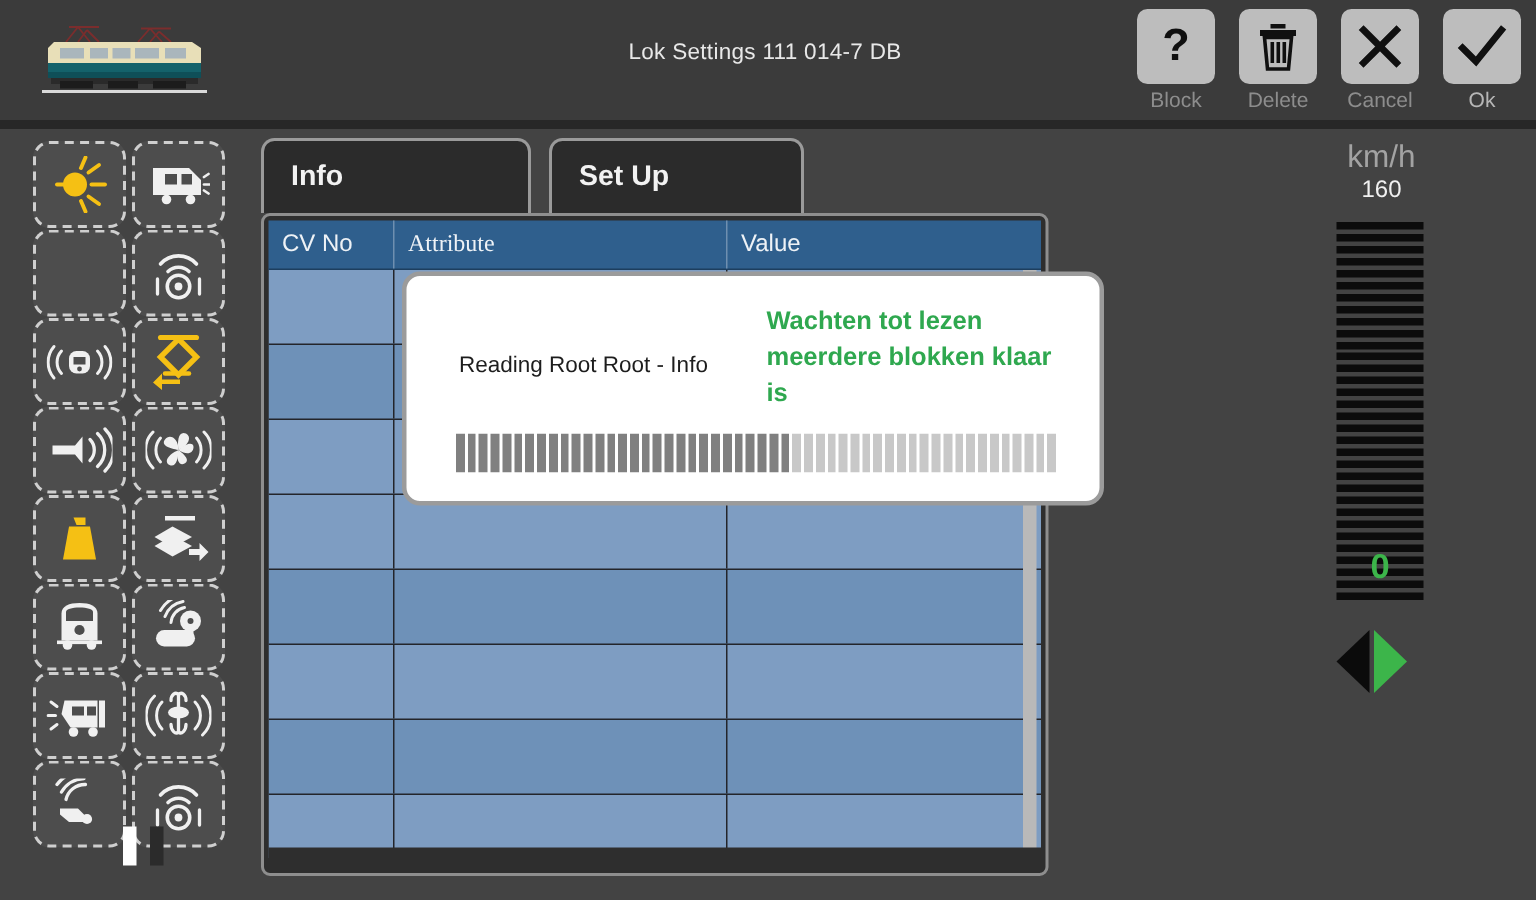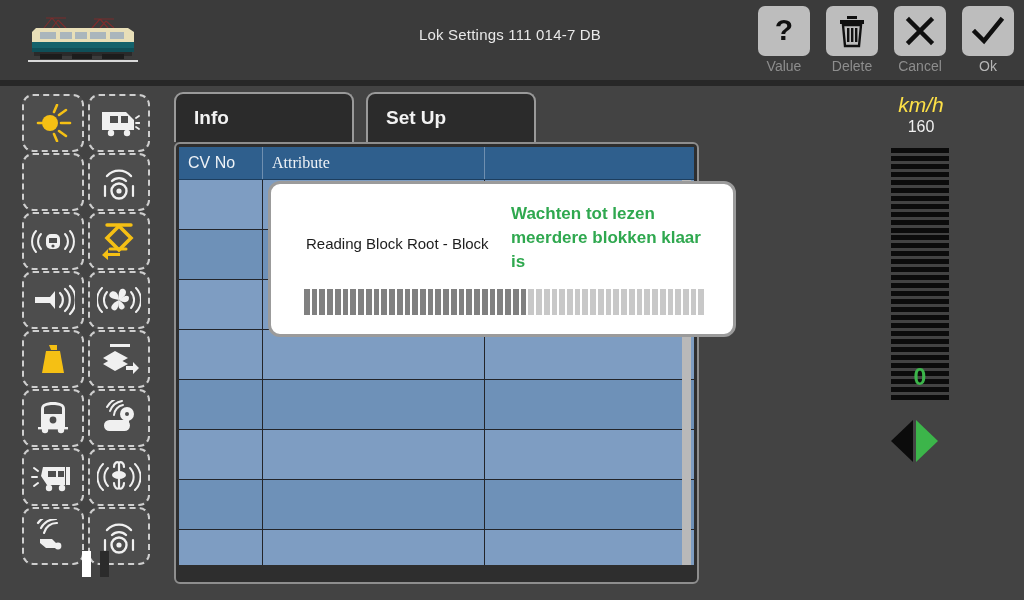--- a/index.html
+++ b/index.html
@@ -207,21 +207,21 @@
   .pseg.off { background: #c8c8c8; }
 
   
   .speed-panel {
     position: absolute; left: 846px; top: 86px;
     width: 178px; height: 514px;
   }
   .speed-unit {
     position: absolute; left: 0; top: 7px;
     width: 150px; text-align: center;
-    color: #fde047; font-size: 21px; font-style: italic;
+    color: #a3a3a3; font-size: 21px;
   }
   .speed-max {
     position: absolute; left: 0; top: 32px;
     width: 150px; text-align: center;
     color: #f0f0f0; font-size: 16px;
   }
   .speed-scale {
     position: absolute; left: 45px; top: 62px;
     width: 58px; height: 252px;
     display: flex; flex-direction: column; justify-content: space-between;
@@ -291,21 +291,21 @@
     <div class="app-title">Lok Settings 111 014-7 DB</div>
 
     <div class="action-buttons">
 
       <div class="action-btn">
         <div class="sq">
           <svg width="34" height="34" viewBox="0 0 34 34">
             <text x="17" y="26" font-size="30" font-weight="bold" text-anchor="middle" font-family="Liberation Sans, sans-serif" fill="#101010">?</text>
           </svg>
         </div>
-        <div class="lbl">Value</div>
+        <div class="lbl">Block</div>
       </div>
 
       <div class="action-btn">
         <div class="sq">
           <svg width="30" height="34" viewBox="0 0 30 34">
             <rect x="10" y="2" width="10" height="3" fill="#101010"></rect>
             <rect x="3" y="6" width="24" height="4" fill="#101010"></rect>
             <path d="M6 11 L24 11 L22 32 L8 32 Z" fill="none" stroke="#101010" stroke-width="2.4"></path>
             <rect x="10" y="14" width="2.4" height="14" fill="#101010"></rect>
             <rect x="14" y="14" width="2.4" height="14" fill="#101010"></rect>
@@ -562,20 +562,21 @@
       <div class="tab inactive tab-2">
         <span>Set Up</span>
       </div>
     </div>
 
     <div class="table-frame">
 
       <div class="table-head">
         <div class="th c1">CV No</div>
         <div class="th c2">Attribute</div>
+        <div class="th c3">Value</div>
       </div>
 
       <div class="table-body">
         <div class="trow a">
           <div class="td c1"></div>
           <div class="td c2"></div>
           <div class="td c3"></div>
         </div>
         <div class="trow b">
           <div class="td c1"></div>
@@ -613,21 +614,21 @@
           <div class="td c3"></div>
         </div>
         <div class="vscroll"></div>
       </div>
 
       <div class="table-footer"></div>
     </div>
   </div>
 
   <div class="modal">
-    <div class="modal-label">Reading Block Root - Block</div>
+    <div class="modal-label">Reading Root Root - Info</div>
     <div class="modal-message">Wachten tot lezen meerdere blokken klaar is</div>
     <div class="progress" id="progress-bar">
         <div class="pseg on"></div>
         <div class="pseg on"></div>
         <div class="pseg on"></div>
         <div class="pseg on"></div>
         <div class="pseg on"></div>
         <div class="pseg on"></div>
         <div class="pseg on"></div>
         <div class="pseg on"></div>

